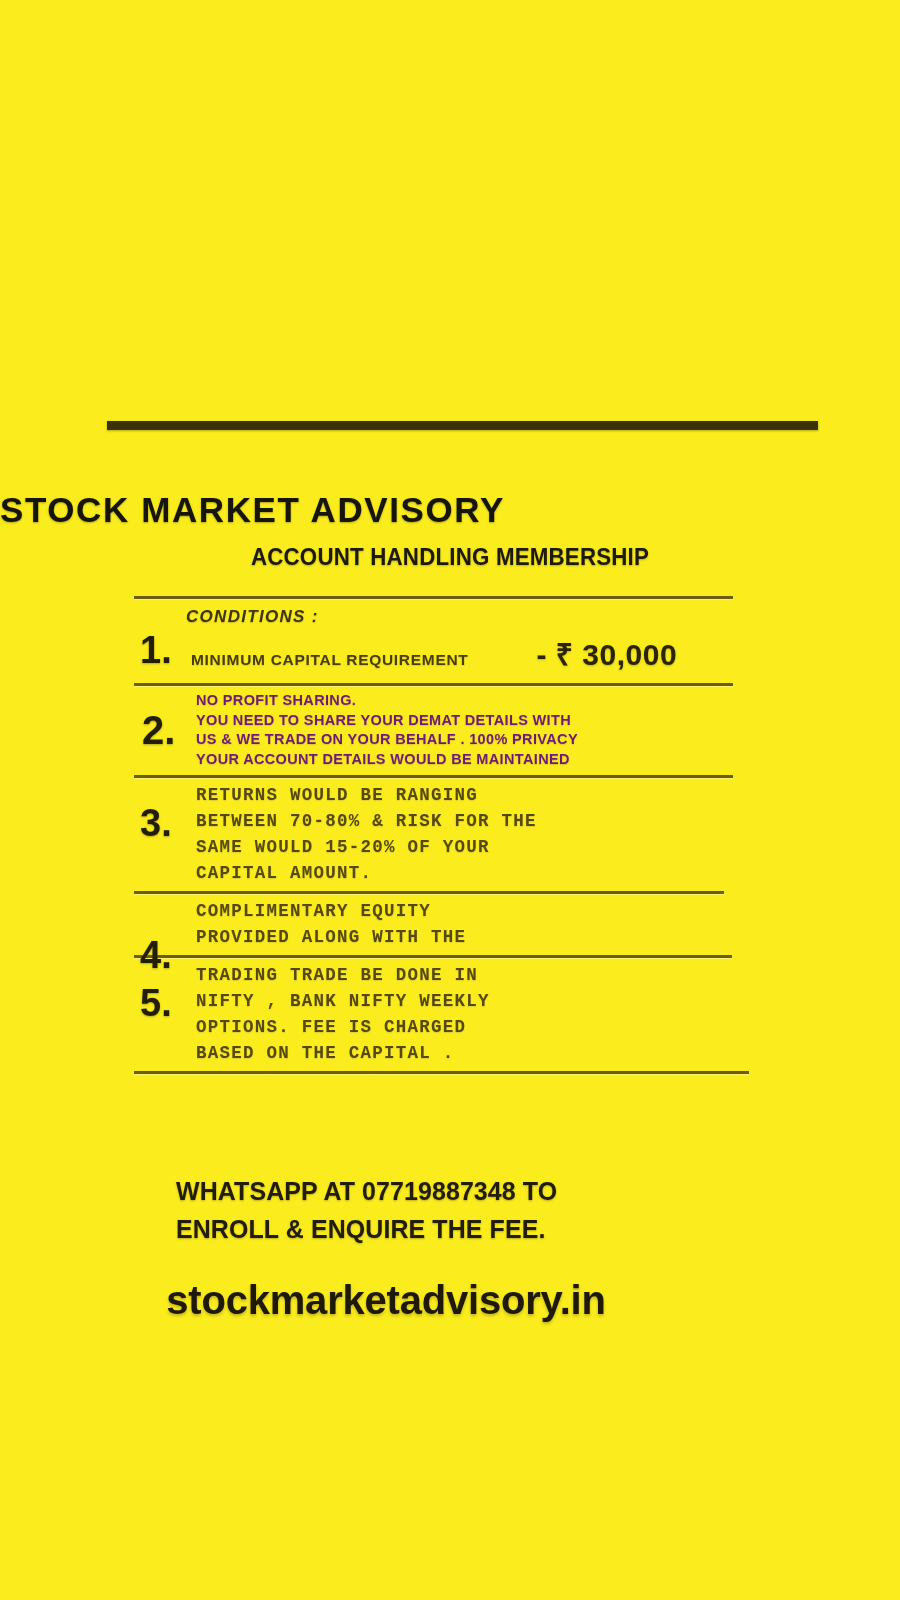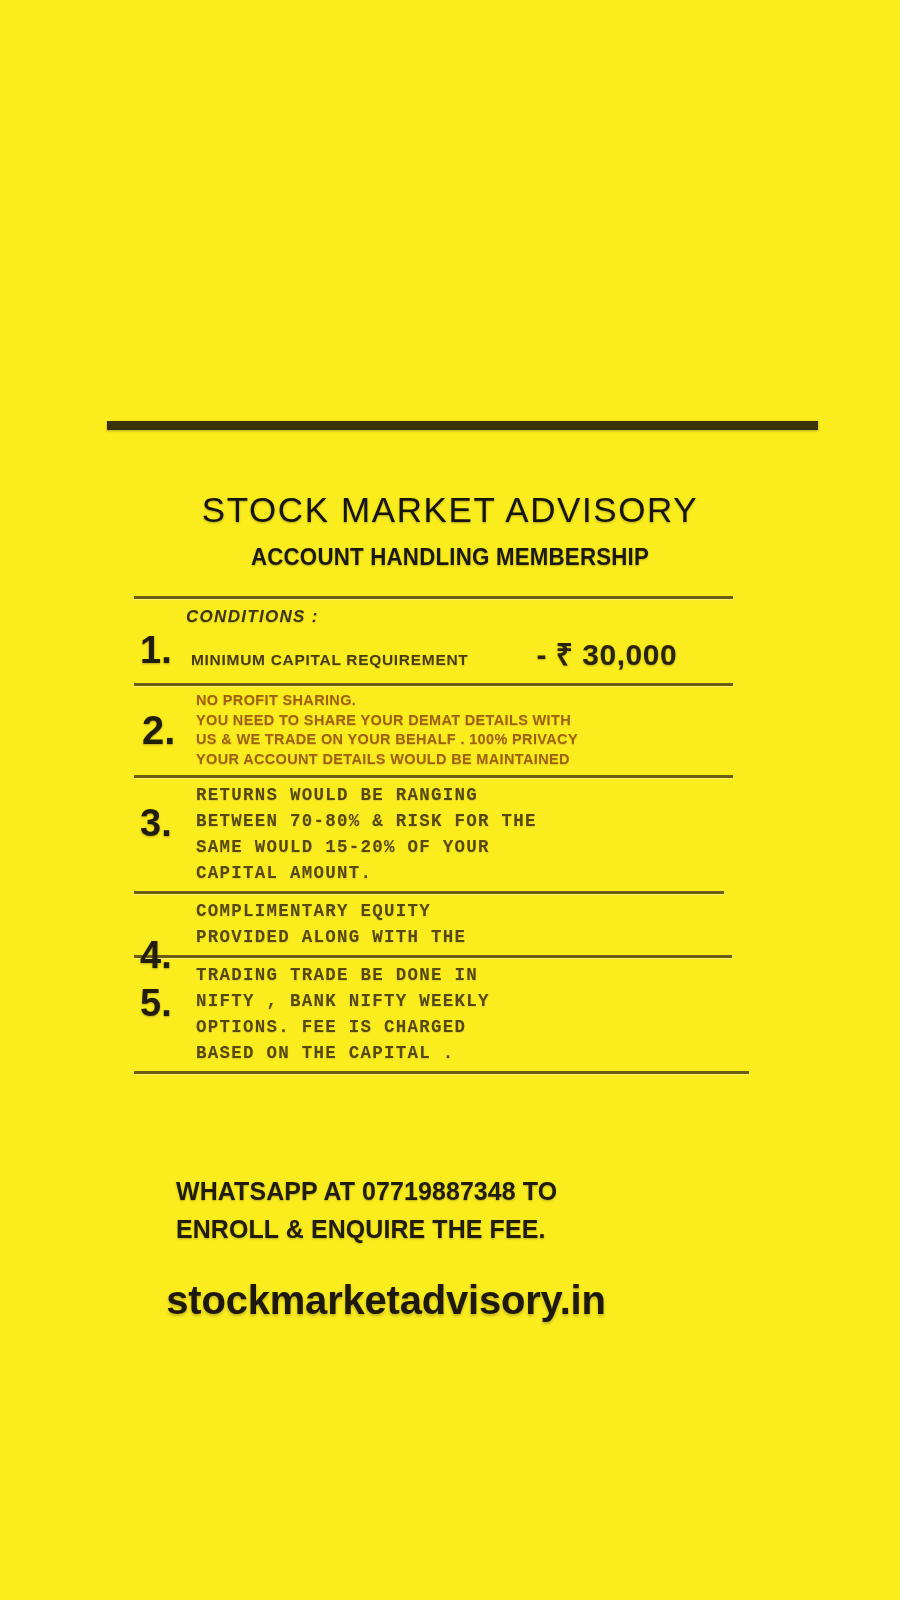--- a/index.html
+++ b/index.html
@@ -33,23 +33,23 @@
     background: #3a3307;
     box-shadow: 0 1px 2px rgba(90,80,10,.45);
   }
 
   
   .title {
     position: absolute;
     left: 0;
     top: 490px;
     width: 900px;
-    text-align: center;
+    text-align: left;
     font-size: 35px;
-    font-weight: 400;
+    font-weight: 700;
     letter-spacing: 1.6px;
     color: #16150a;
     text-shadow: 0 1px 2px rgba(120,105,20,.55);
   }
   .subtitle {
     position: absolute;
     left: 0;
     top: 543px;
     width: 900px;
     text-align: center;
@@ -136,21 +136,21 @@
 
   
   .item2 { padding: 5px 0 6px 0; }
   .item2 .num { top: 24px; left: 8px; font-size: 40px; }
   .item2 .lines { margin-left: 62px; }
   .item2 .ln {
     font-size: 14.5px;
     font-weight: 700;
     letter-spacing: .35px;
     line-height: 19.5px;
-    color: #a16207;
+    color: #701a75;
     text-shadow: 0 1px 1px rgba(190,175,60,.5);
   }
 
   
   .item-wide { padding: 4px 0 5px 0; position: relative; }
   .item-wide .num {
     font-size: 38px;
     font-weight: 800;
     left: 6px;
   }

